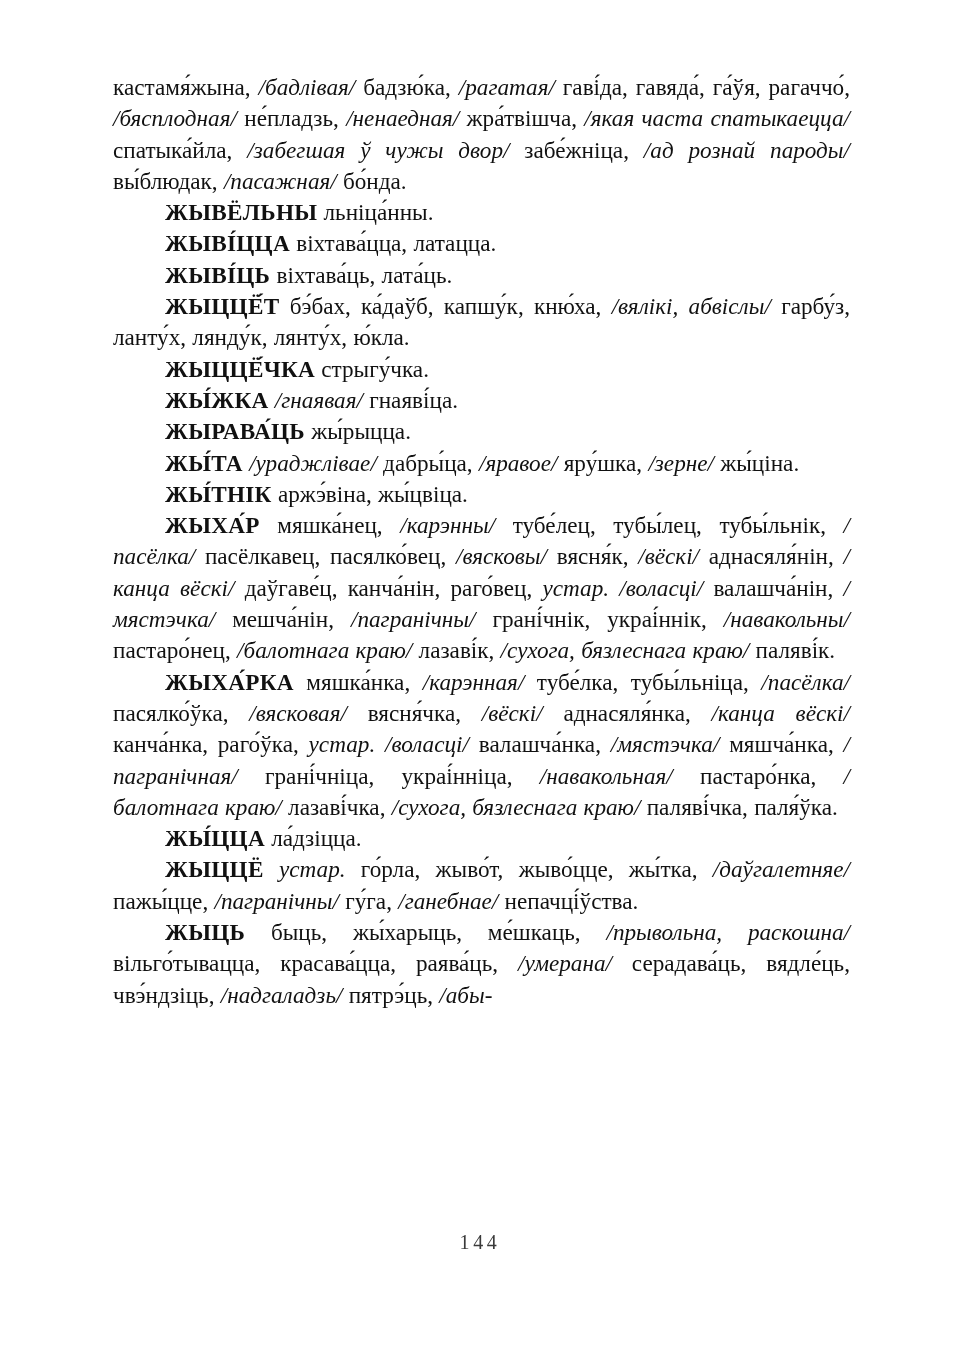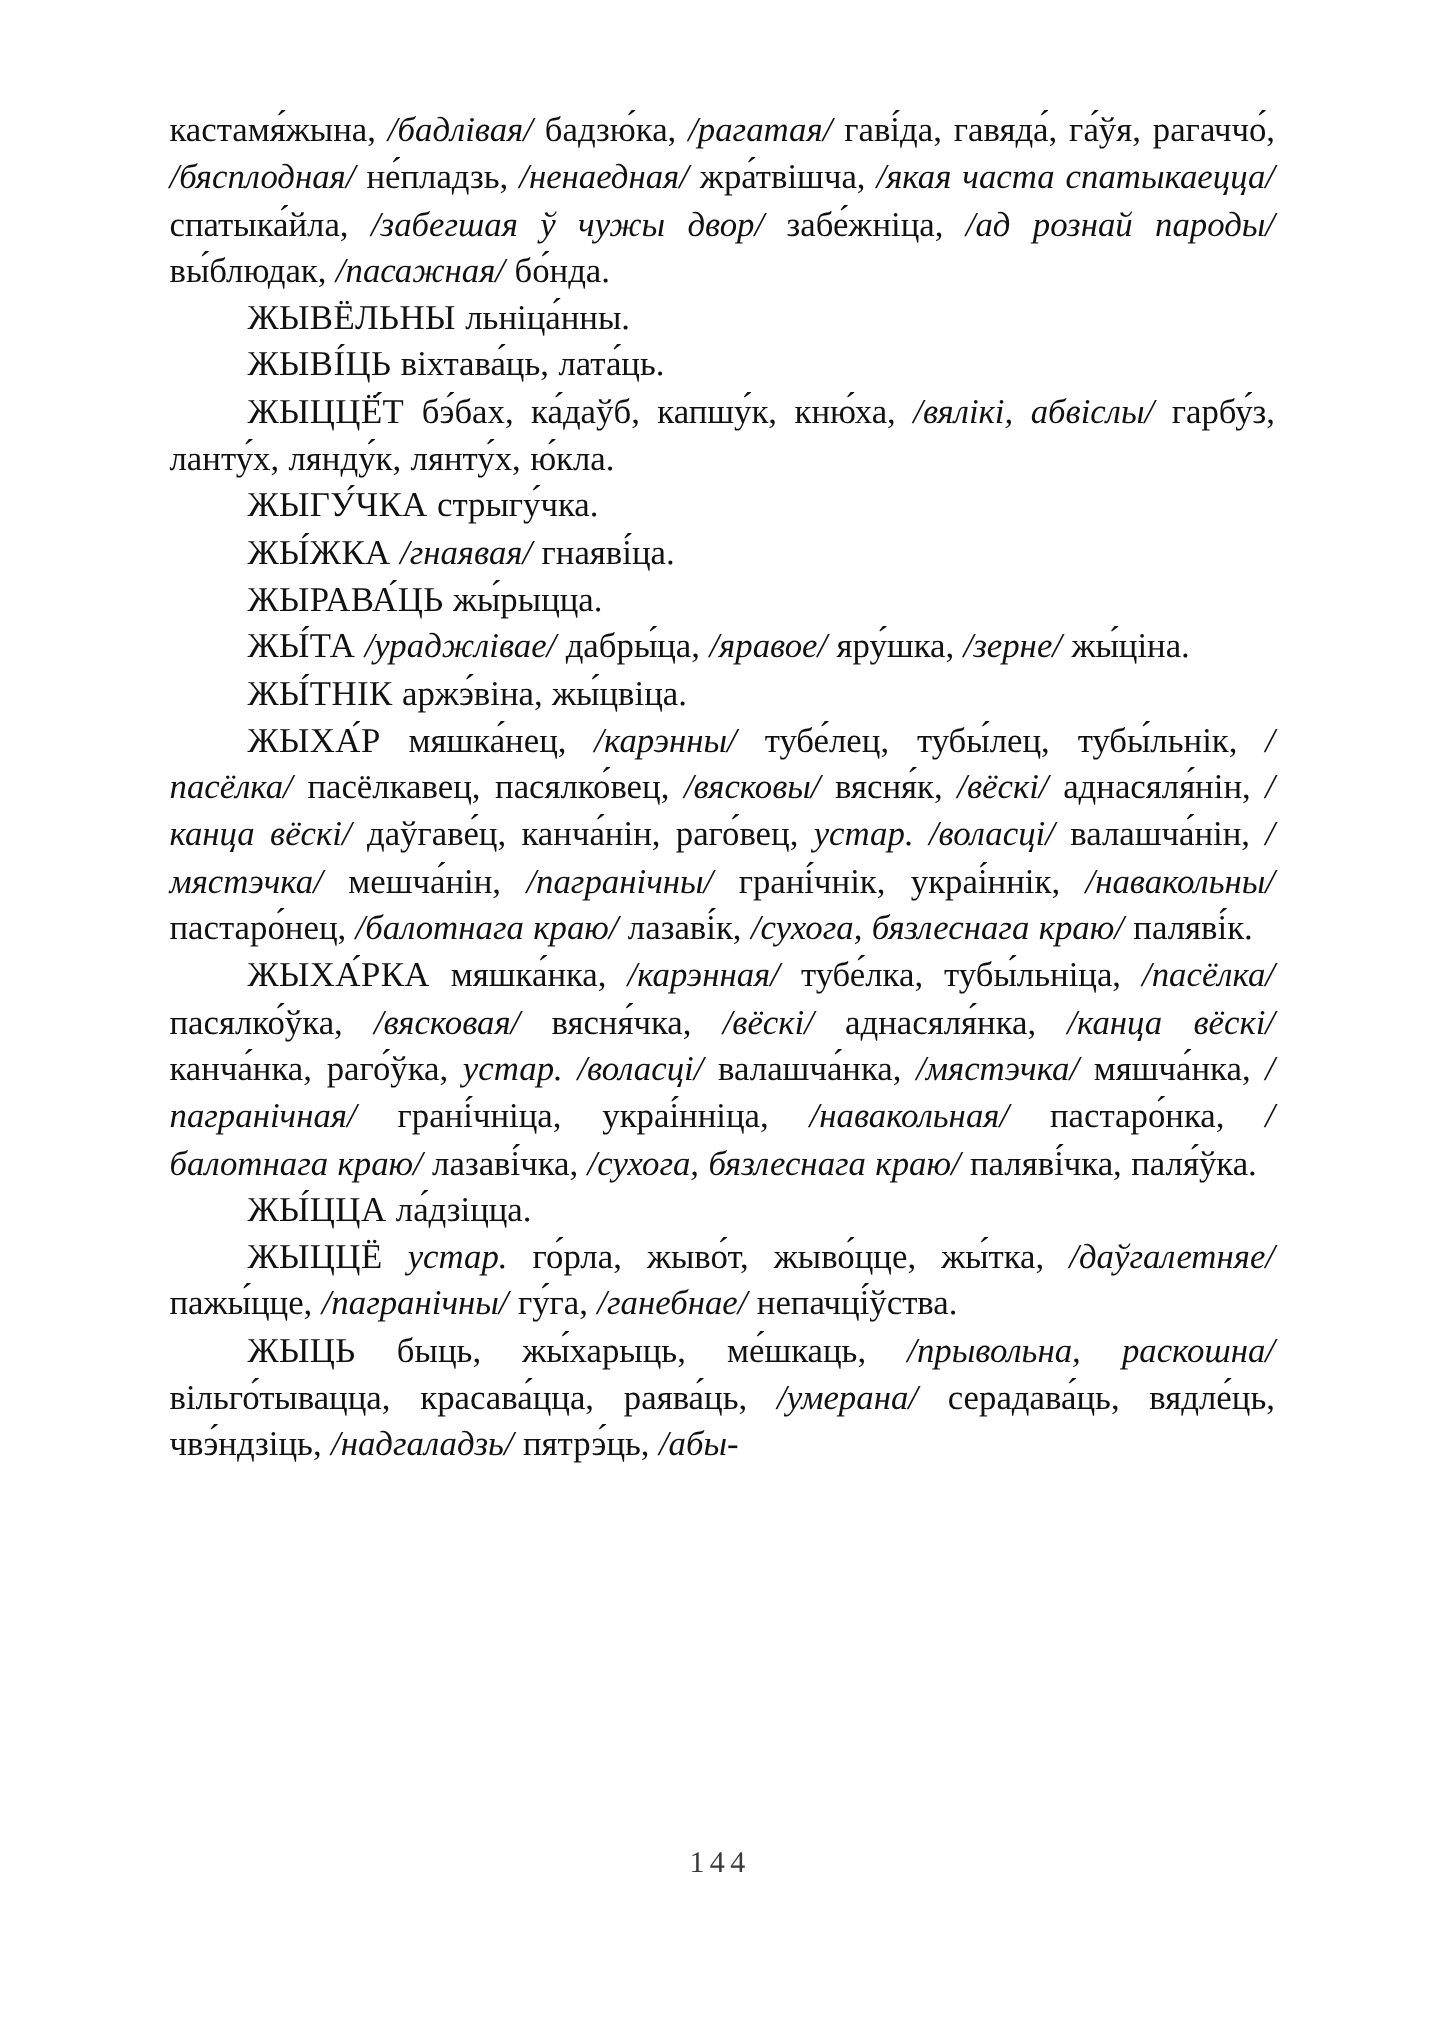--- a/index.html
+++ b/index.html
@@ -45,21 +45,21 @@
   
   .para.flush {
     text-indent: 0;
   }
   
   .para.entry {
     text-indent: 52px;
   }
 
   .hw {
-    font-weight: normal;
+    font-weight: bold;
     letter-spacing: 0.012em;
     margin-top: 24px;
   }
   .gl {
     font-style: italic;
   }
   .syn {
     font-style: normal;
     font-weight: normal;
   }
@@ -77,23 +77,24 @@
   }
 </style>
 </head>
 <body>
 
 <div id="page">
 
   <div id="textblock">
       <p class="para flush"><span class="syn">кастамя́жына, </span><span class="gl">/бадлівая/ </span><span class="syn">бадзю́ка, </span><span class="gl">/рагатая/ </span><span class="syn">гаві́да, гавяда́, га́ўя, рагаччо́, </span><span class="gl">/бясплодная/ </span><span class="syn">не́пладзь, </span><span class="gl">/ненаедная/ </span><span class="syn">жра́твішча, </span><span class="gl">/якая часта спатыкаецца/ </span><span class="syn">спатыка́йла, </span><span class="gl">/забегшая ў чужы двор/ </span><span class="syn">забе́жніца, </span><span class="gl">/ад рознай пароды/ </span><span class="syn">вы́блюдак, </span><span class="gl">/пасажная/ </span><span class="syn">бо́нда.</span></p>
       <p class="para entry"><span class="hw">ЖЫВЁЛЬНЫ</span><span class="syn">  льніца́нны.</span></p>
+      <p class="para entry"><span class="hw">ЖЫВІ́ЦЦА</span><span class="syn"> віхтава́цца, латацца.</span></p>
       <p class="para entry"><span class="hw">ЖЫВІ́ЦЬ</span><span class="syn"> віхтава́ць, лата́ць.</span></p>
       <p class="para entry"><span class="hw">ЖЫЦЦЁ́Т</span><span class="syn"> бэ́бах, ка́даўб, капшу́к, кню́ха, </span><span class="gl">/вялікі, абвіслы/ </span><span class="syn">гарбу́з, ланту́х, лянду́к, лянту́х, ю́кла.</span></p>
-      <p class="para entry"><span class="hw">ЖЫГУ́ЧКА</span><span class="syn"> стрыгу́чка.</span></p>
+      <p class="para entry"><span class="hw">ЖЫЦЦЁ́ЧКА</span><span class="syn"> стрыгу́чка.</span></p>
       <p class="para entry"><span class="hw">ЖЫ́ЖКА</span><span class="syn"> </span><span class="gl">/гнаявая/ </span><span class="syn">гнаяві́ца.</span></p>
       <p class="para entry"><span class="hw">ЖЫРАВА́ЦЬ</span><span class="syn"> жы́рыцца.</span></p>
       <p class="para entry"><span class="hw">ЖЫ́ТА</span><span class="syn"> </span><span class="gl">/ураджлівае/ </span><span class="syn">дабры́ца, </span><span class="gl">/яравое/ </span><span class="syn">яру́шка, </span><span class="gl">/зерне/ </span><span class="syn">жы́ціна.</span></p>
       <p class="para entry"><span class="hw">ЖЫ́ТНІК</span><span class="syn">  аржэ́віна, жы́цвіца.</span></p>
       <p class="para entry"><span class="hw">ЖЫХА́Р</span><span class="syn">  мяшка́нец, </span><span class="gl">/карэнны/ </span><span class="syn"> тубе́лец, тубы́лец, тубы́льнік, </span><span class="gl">/пасёлка/ </span><span class="syn">пасёлкавец, пасялко́вец, </span><span class="gl">/вясковы/ </span><span class="syn">вясня́к, </span><span class="gl">/вёскі/ </span><span class="syn">аднасяля́нін, </span><span class="gl">/канца вёскі/ </span><span class="syn">даўгаве́ц, канча́нін, раго́вец, </span><span class="gl">устар. /воласці/ </span><span class="syn">валашча́нін, </span><span class="gl">/мястэчка/ </span><span class="syn">мешча́нін, </span><span class="gl">/пагранічны/ </span><span class="syn">грані́чнік, украі́ннік, </span><span class="gl">/навакольны/ </span><span class="syn">пастаро́нец, </span><span class="gl">/балотнага краю/ </span><span class="syn">лазаві́к, </span><span class="gl">/сухога, бязлеснага краю/ </span><span class="syn">паляві́к.</span></p>
       <p class="para entry"><span class="hw">ЖЫХА́РКА</span><span class="syn">  мяшка́нка, </span><span class="gl">/карэнная/ </span><span class="syn"> тубе́лка, тубы́льніца, </span><span class="gl">/пасёлка/ </span><span class="syn">пасялко́ўка, </span><span class="gl">/вясковая/ </span><span class="syn">вясня́чка, </span><span class="gl">/вёскі/ </span><span class="syn">аднасяля́нка, </span><span class="gl">/канца вёскі/ </span><span class="syn">канча́нка, раго́ўка, </span><span class="gl">устар. /воласці/ </span><span class="syn">валашча́нка, </span><span class="gl">/мястэчка/ </span><span class="syn">мяшча́нка, </span><span class="gl">/пагранічная/ </span><span class="syn">грані́чніца, украі́нніца, </span><span class="gl">/навакольная/ </span><span class="syn">пастаро́нка, </span><span class="gl">/балотнага краю/ </span><span class="syn">лазаві́чка, </span><span class="gl">/сухога, бязлеснага краю/ </span><span class="syn">паляві́чка, паля́ўка.</span></p>
       <p class="para entry"><span class="hw">ЖЫ́ЦЦА</span><span class="syn"> ла́дзіцца.</span></p>
       <p class="para entry"><span class="hw">ЖЫЦЦЁ</span><span class="syn"> </span><span class="gl">устар. </span><span class="syn">го́рла, жыво́т, жыво́цце, жы́тка, </span><span class="gl">/даўгалетняе/ </span><span class="syn">пажы́цце, </span><span class="gl">/пагранічны/ </span><span class="syn">гу́га, </span><span class="gl">/ганебнае/ </span><span class="syn">непачці́ўства.</span></p>
       <p class="para entry"><span class="hw">ЖЫЦЬ</span><span class="syn"> быць, жы́харыць, ме́шкаць, </span><span class="gl">/прывольна, раскошна/ </span><span class="syn">вільго́тывацца, красава́цца, раява́ць, </span><span class="gl">/умерана/ </span><span class="syn">серадава́ць, вядле́ць, чвэ́ндзіць, </span><span class="gl">/надгаладзь/ </span><span class="syn">пятрэ́ць, </span><span class="gl">/абы-</span></p>
     </div>

